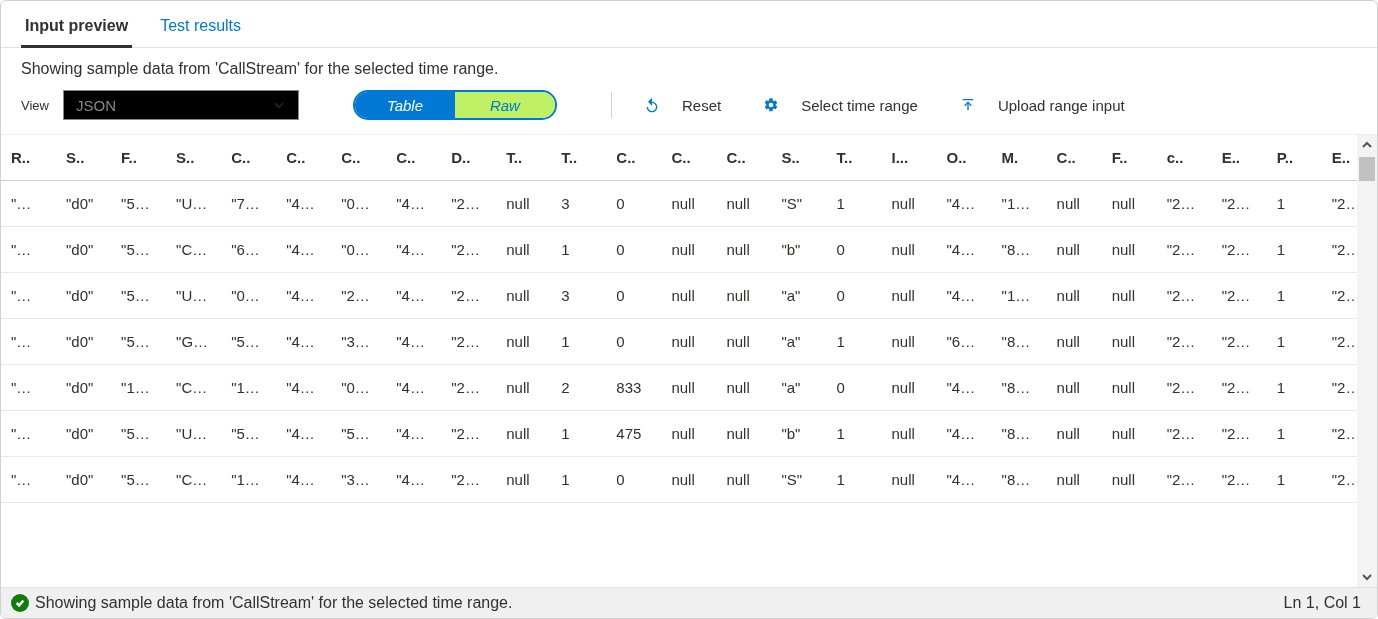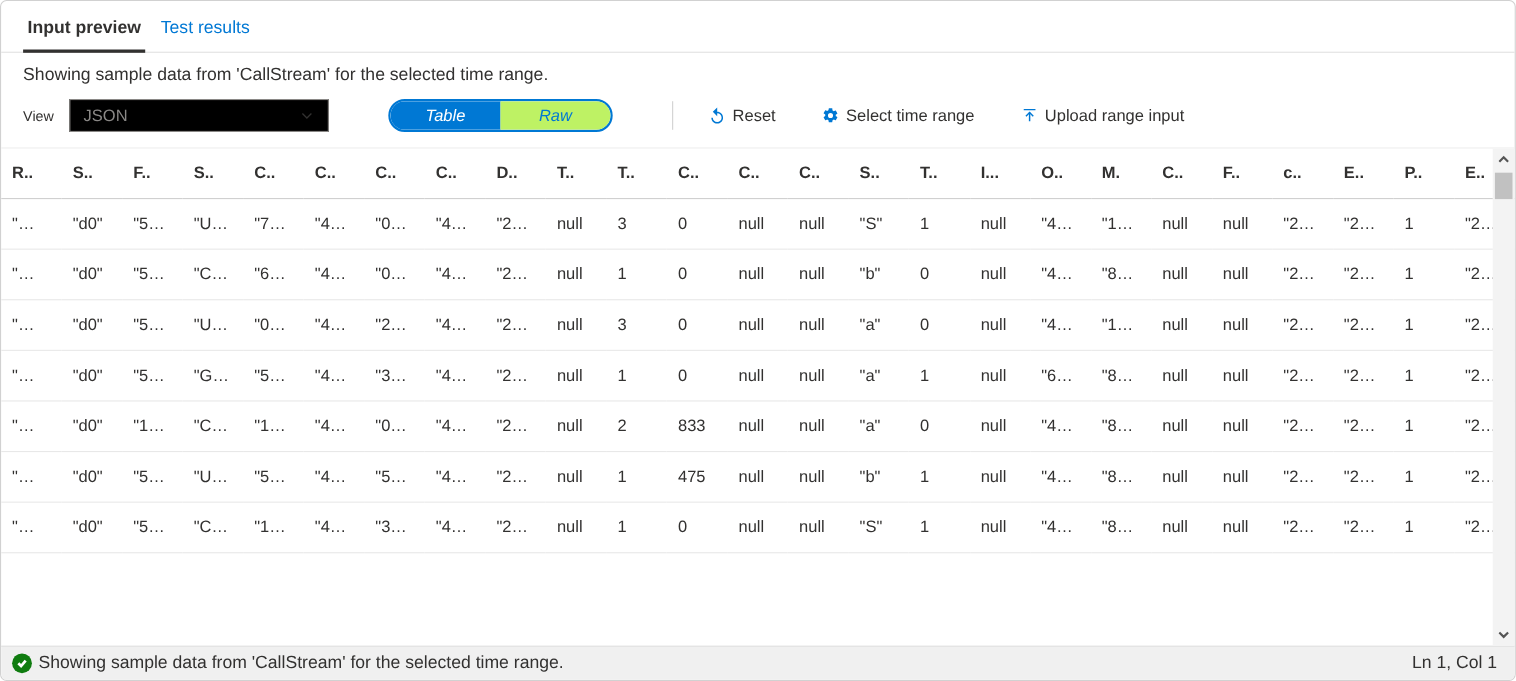--- a/index.html
+++ b/index.html
@@ -12,21 +12,21 @@
     height: 619px;
     border: 1px solid #d1d1d1;
     border-radius: 6px;
     overflow: hidden;
     display: flex;
     flex-direction: column;
   }
   .tabs {
     display: flex;
     padding: 10px 20px 0 20px;
-    gap: 10px;
+    gap: 24px;
     border-bottom: 1px solid #e1e1e1;
   }
   .tab {
     padding: 6px 4px 10px 4px;
     font-size: 16px;
     cursor: pointer;
     color: #0078d4;
   }
   .tab.active {
     color: #323130;
@@ -81,21 +81,21 @@
   }
   .seg-btn.active { background: #0078d4; color: #fff; }
   .seg-btn.inactive { background: #bef264; color: #0078d4; }
   .divider {
     width: 1px; height: 26px; background: #d1d1d1;
     margin: 0 18px 0 40px;
   }
   .action {
     display: inline-flex;
     align-items: center;
-    gap: 6px;
+    gap: 22px;
     cursor: pointer;
     font-size: 15px;
     margin-right: 28px;
   }
   .action svg { width: 16px; height: 16px; }
   .icon-blue { fill: #0078d4; }
   .icon-blue-stroke { stroke: #0078d4; fill: none; stroke-width: 2; }
   .table-wrap {
     flex: 1;
     overflow: auto;

